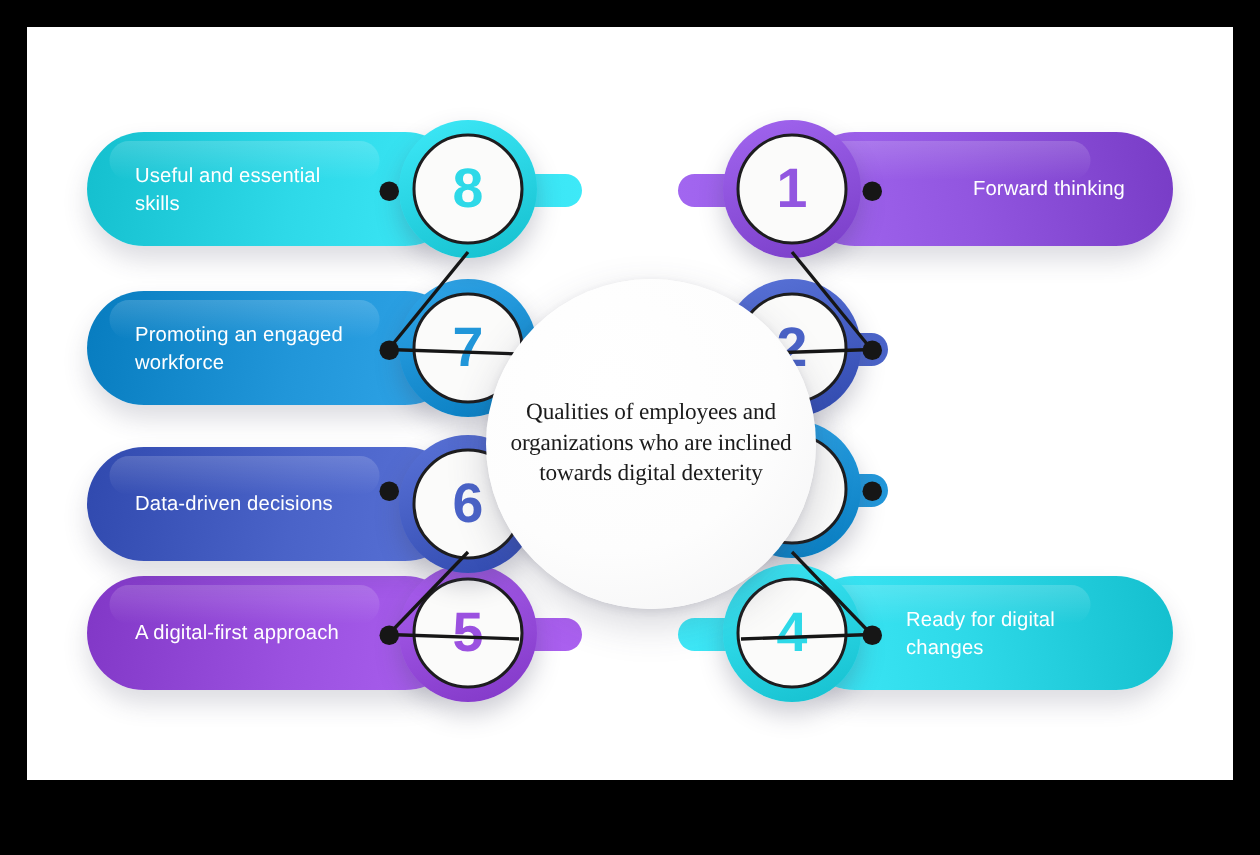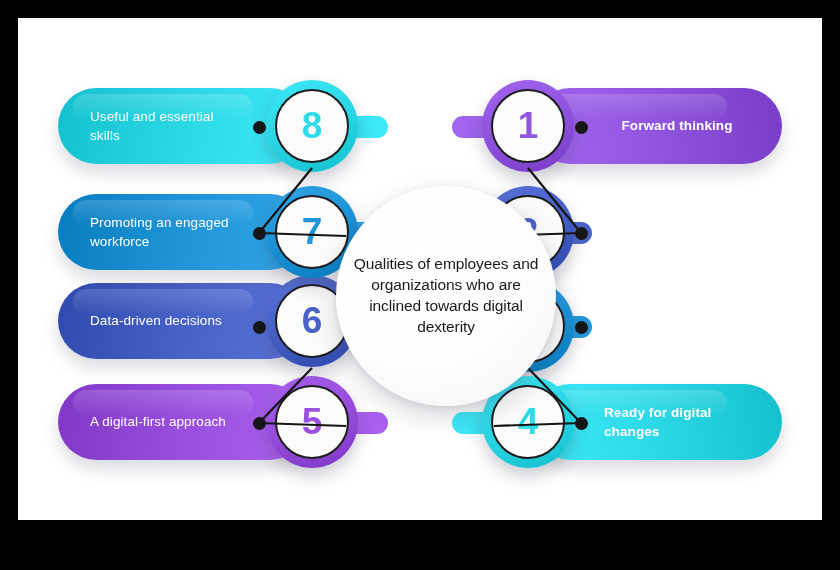--- a/index.html
+++ b/index.html
@@ -18,31 +18,32 @@
     top: 18px;
     width: 804px;
     height: 502px;
     background: #ffffff;
     overflow: hidden;
   }
 
   
   #hub {
     position: absolute;
-    left: 318px;
+    left: 306px;
     top: 168px;
     width: 220px;
     height: 220px;
     border-radius: 50%;
     background: radial-gradient(circle at 38% 32%, #ffffff 0%, #fdfdfd 55%, #f2f2f3 100%);
     box-shadow: 0 10px 26px rgba(70,70,90,0.22), 0 2px 6px rgba(60,60,80,0.12);
     z-index: 40;
     display: flex;
     align-items: center;
     justify-content: center;
+    font-family: Liberation Serif, serif;
   }
   #hub-text {
     width: 196px;
     text-align: center;
     font-size: 15.5px;
     line-height: 1.35;
     color: #1b1b1b;
     letter-spacing: -0.1px;
   }
 
@@ -71,21 +72,21 @@
     position: absolute;
     top: 8px;
     height: 76px;
     border-radius: 38px;
     z-index: 20;
     box-shadow: 0 9px 16px rgba(60,60,90,0.18);
     display: flex;
     align-items: center;
   }
   .pill.left  { left: 0;  width: 250px; padding-left: 32px; padding-right: 72px; justify-content: flex-start; }
-  .pill.right { right: 0; width: 250px; padding-right: 32px; padding-left: 72px; justify-content: center; font-weight: bold; }
+  .pill.right { right: 0; width: 250px; padding-right: 32px; padding-left: 72px; justify-content: flex-end; }
 
   .pill-label {
     color: #ffffff;
     font-size: 13.5px;
     line-height: 1.42;
     letter-spacing: 0.1px;
   }
 
   
   .pill::after {
@@ -186,21 +187,21 @@
       </div>
       <div class="row left" style="top: 358px;">
         <div class="stub left" style="background: linear-gradient(90deg, rgb(155, 81, 224), rgb(171, 97, 240));"></div>
         <div class="pill left" style="background: linear-gradient(100deg, rgb(129, 55, 198) 0%, rgb(155, 81, 224) 55%, rgb(171, 97, 240) 100%);">
           <div class="pill-label">A digital-first approach</div>
         </div>
         <div class="num left" style="background: linear-gradient(160deg, rgb(171, 97, 240), rgb(129, 55, 198));">
           <div class="num-inner" style="color: rgb(155, 81, 224);">5</div>
         </div>
       </div>
-      <div class="row left" style="top: 257px;">
+      <div class="row left" style="top: 272px;">
         <div class="stub left" style="background: linear-gradient(90deg, rgb(74, 99, 200), rgb(90, 115, 216));"></div>
         <div class="pill left" style="background: linear-gradient(100deg, rgb(48, 73, 174) 0%, rgb(74, 99, 200) 55%, rgb(90, 115, 216) 100%);">
           <div class="pill-label">Data-driven decisions</div>
         </div>
         <div class="num left" style="background: linear-gradient(160deg, rgb(90, 115, 216), rgb(48, 73, 174));">
           <div class="num-inner" style="color: rgb(74, 99, 200);">6</div>
         </div>
       </div>
       <div class="row left" style="top: 168px;">
         <div class="stub left" style="background: linear-gradient(90deg, rgb(33, 150, 217), rgb(49, 166, 233));"></div>

